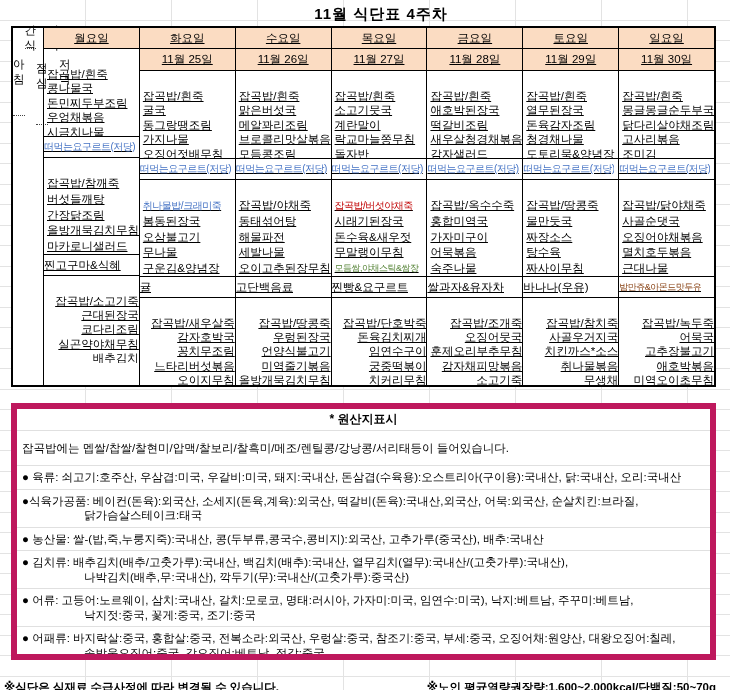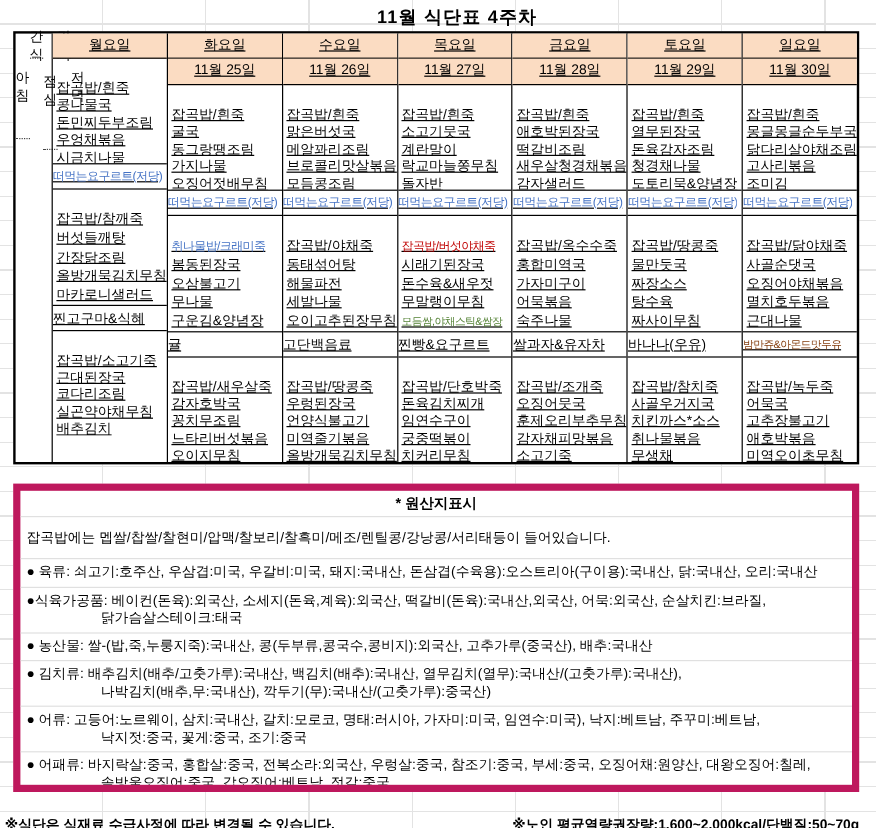--- a/index.html
+++ b/index.html
@@ -27,21 +27,21 @@
   .h-date{height:22px;}
   .h-bf{height:88px;}
   .h-sn{height:21px;}
   .h-lu{height:97px;}
   .h-di{height:87px;}
   .hdrcell{background:#fbdcc2;text-align:center;font-size:11.5px;line-height:21px;}
   .meal{padding-top:18px;}
   .line{font-size:11.5px;line-height:14.4px;padding-left:3px;white-space:nowrap;
     overflow:hidden;}
   .lunch .line{line-height:15.8px;}
-  .dinner .line{line-height:14.2px;}
+  .dinner .line{line-height:14.2px;text-align:right;}
   .snackcell{display:flex;align-items:center;justify-content:flex-start;}
   .snackcell .line{padding:0;line-height:normal;text-align:center;}
   .ctr{text-align:center;padding-left:0;}
   .blue{color:#4472c4;}
   .red{color:#c00000;}
   .green{color:#548235;}
   .brown{color:#843c0c;}
   .sm{font-size:10px;letter-spacing:-0.5px;}
   .xs{font-size:9px;letter-spacing:-0.5px;}
   

